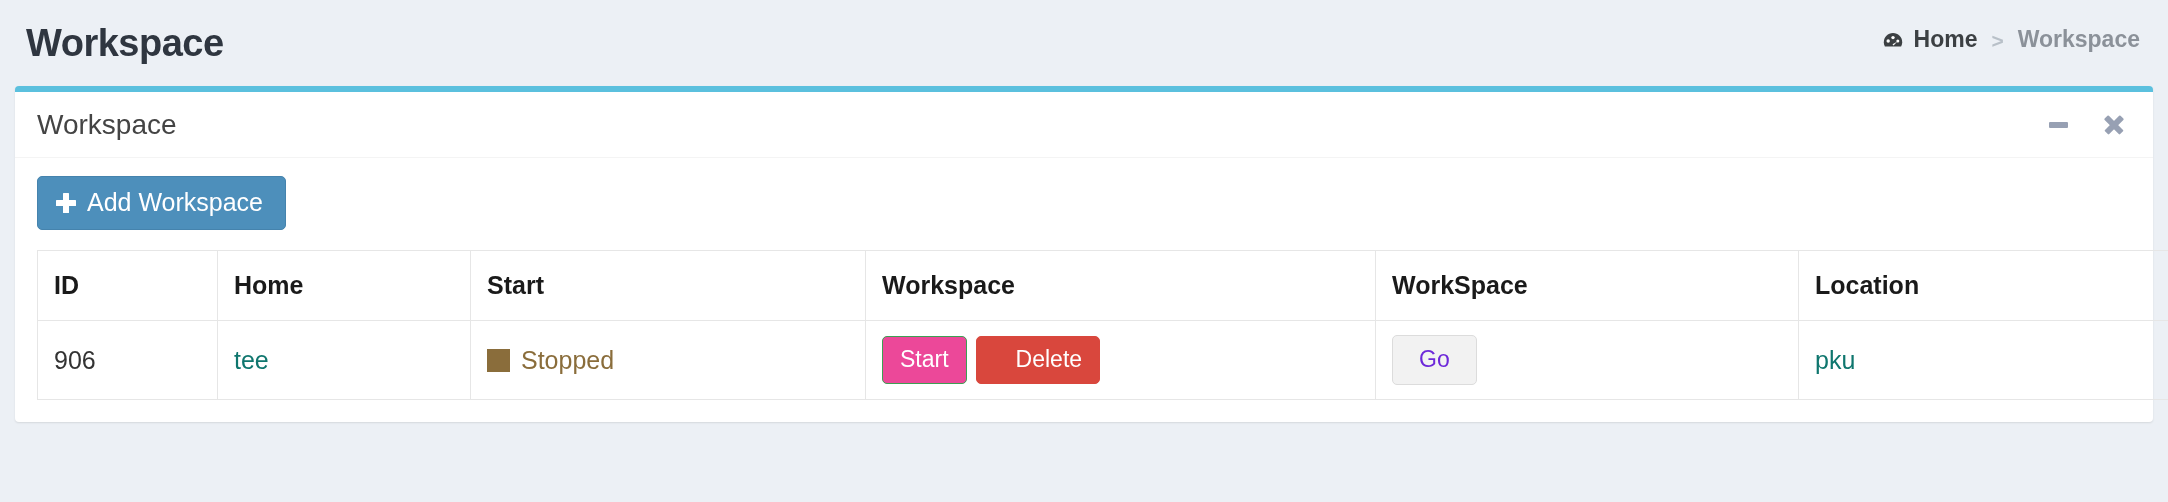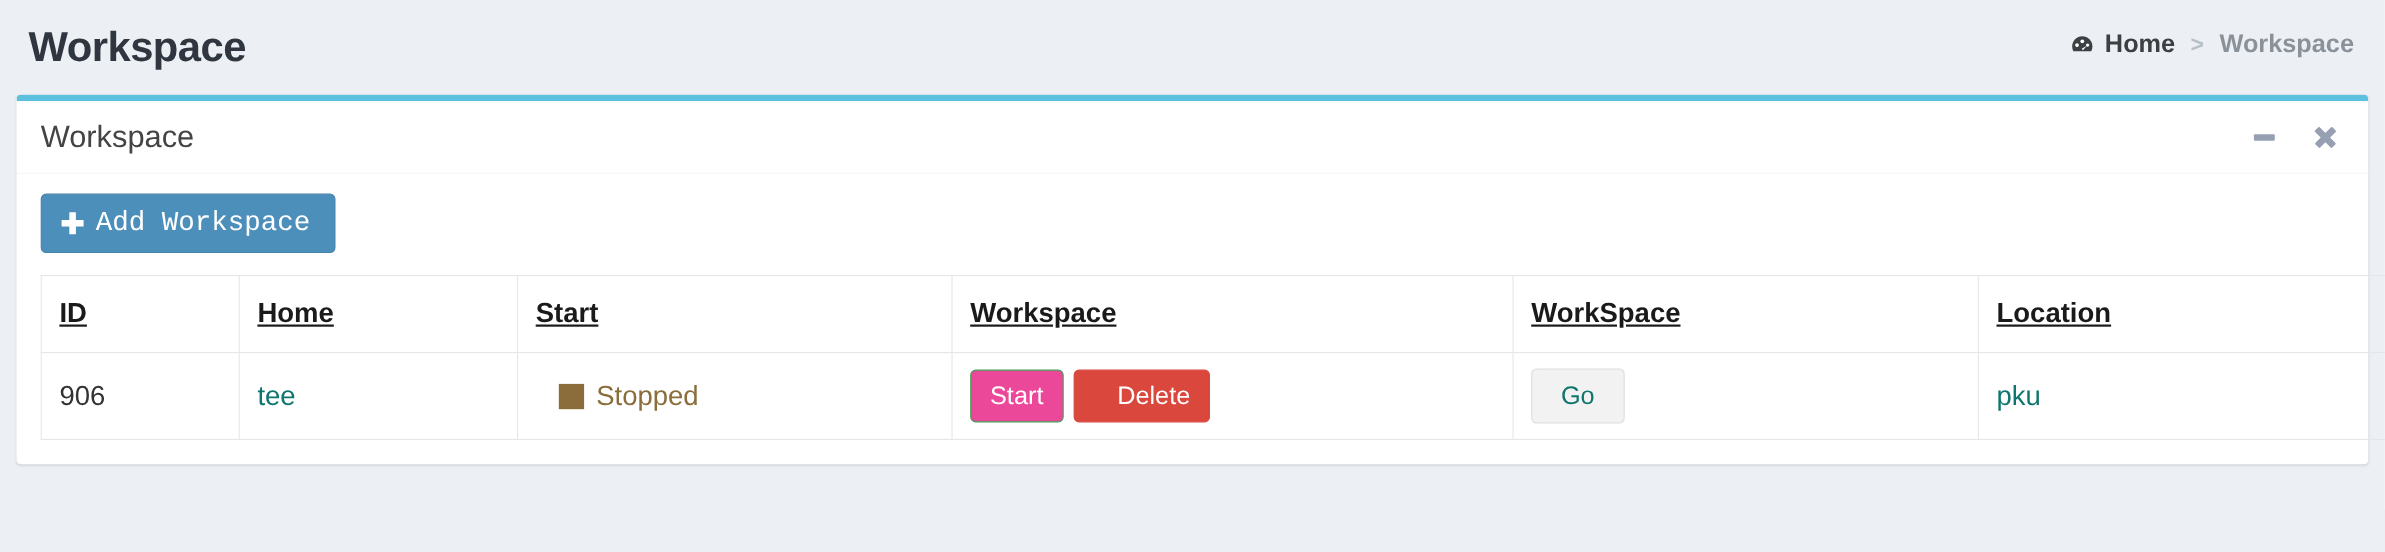--- a/index.html
+++ b/index.html
@@ -145,21 +145,21 @@
   }
 
   
   .btn-add {
     display: inline-flex;
     align-items: center;
     background: #4d8fbb;
     border: 1px solid #4583ad;
     color: #ffffff;
     font-size: 25px;
-    font-family: Liberation Mono, monospace;
+    font-family: Liberation Sans, sans-serif;
     padding: 13px 22px 14px 18px;
     border-radius: 5px;
     cursor: pointer;
     line-height: 1;
     margin-bottom: 20px;
   }
   .btn-add .plus-icon {
     display: inline-block;
     width: 20px; height: 20px;
     position: relative;
@@ -191,21 +191,20 @@
     border: 1px solid #e6e6e6;
     text-align: left;
     vertical-align: middle;
   }
   table.ws-table th {
     font-size: 25px;
     font-weight: bold;
     color: #1a1a1a;
     padding: 18px 0 18px 16px;
     height: 70px;
-    text-decoration: underline;
   }
   table.ws-table td {
     font-size: 25px;
     color: #333;
     padding: 14px 16px;
     height: 74px;
   }
   col.c-id       { width: 180px; }
   col.c-name     { width: 253px; }
   col.c-status   { width: 395px; }
@@ -216,21 +215,20 @@
   .link-blue {
     color: #0f766e;
     text-decoration: none;
     cursor: pointer;
   }
   .status-cell {
     display: flex;
     align-items: center;
     color: #8a6d3b;
     font-size: 25px;
-    margin-left: 21px;
   }
   .status-swatch {
     display:inline-block;
     width: 23px;
     height: 23px;
     background: #8a6d3b;
     margin-right: 11px;
     flex: 0 0 auto;
   }
 
@@ -254,21 +252,21 @@
     border-color: #3d9f53;
   }
   .btn-delete {
     background: #d9473d;
     border-color: #d9473d;
     padding-left: 39px;
   }
   .btn-default {
     background: #f2f2f2;
     border: 1px solid #dcdcdc;
-    color: #0f766e;
+    color: #6d28d9;
     font-size: 23px;
     font-family: "Liberation Sans", sans-serif;
     line-height: 1;
     padding: 12px 26px 13px 26px;
     border-radius: 5px;
     cursor: pointer;
   }
 </style>
 </head>
 <body>

